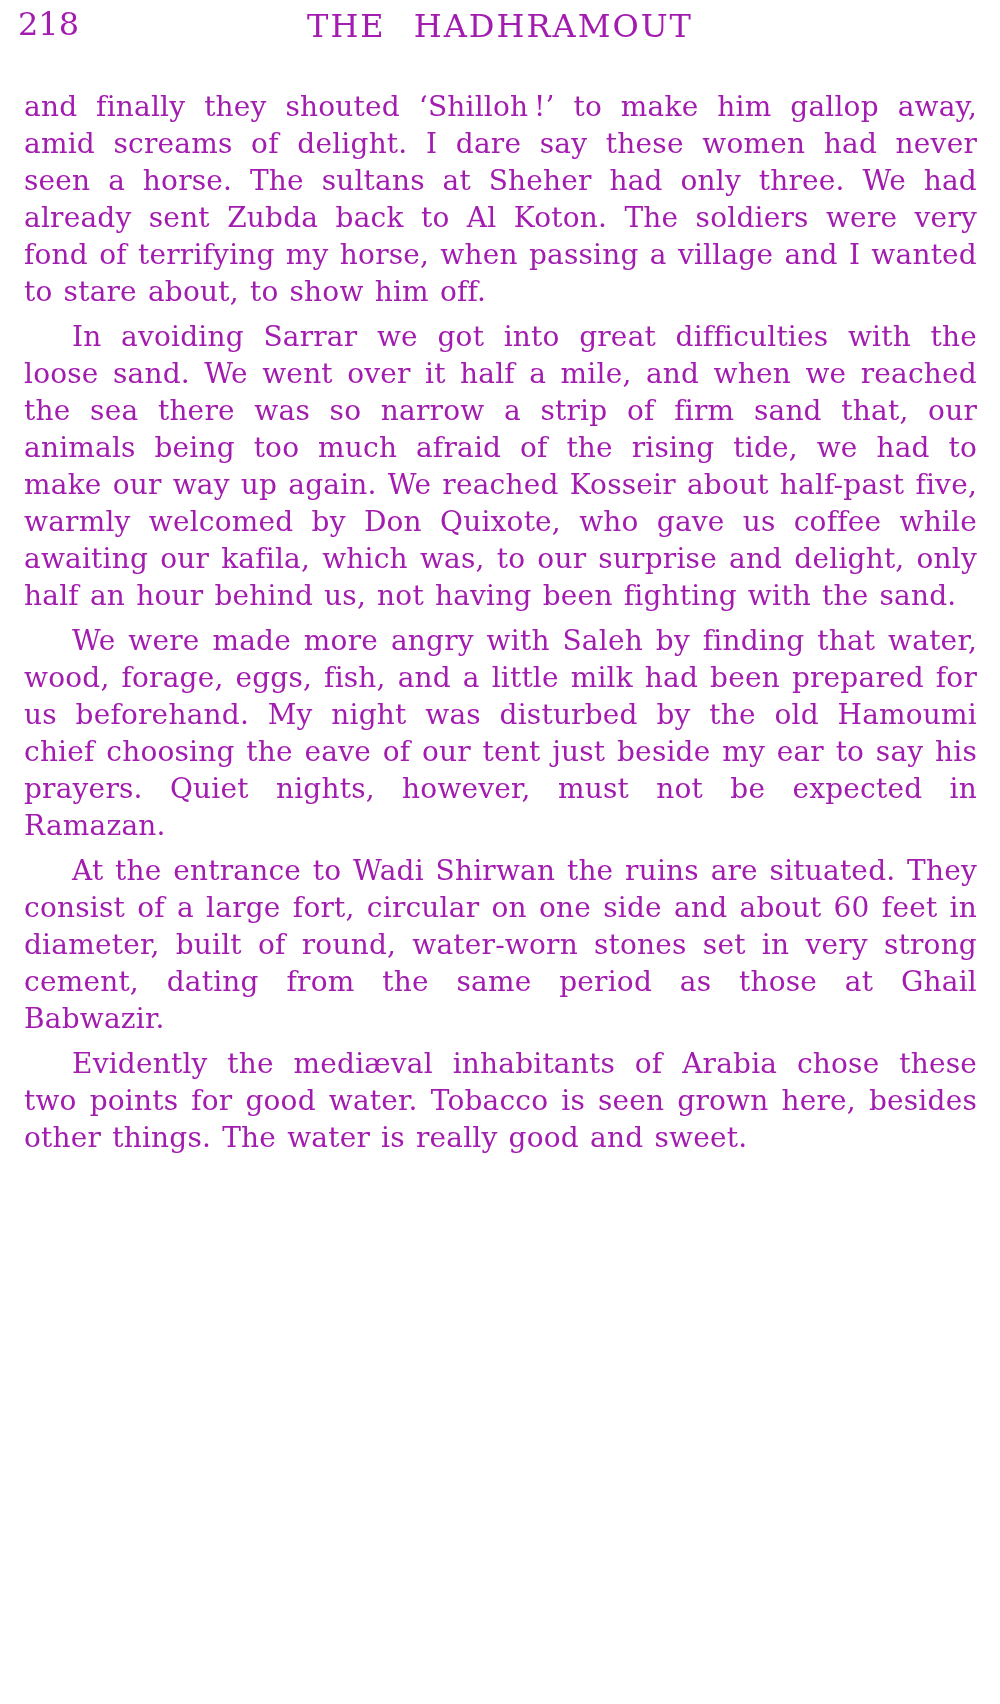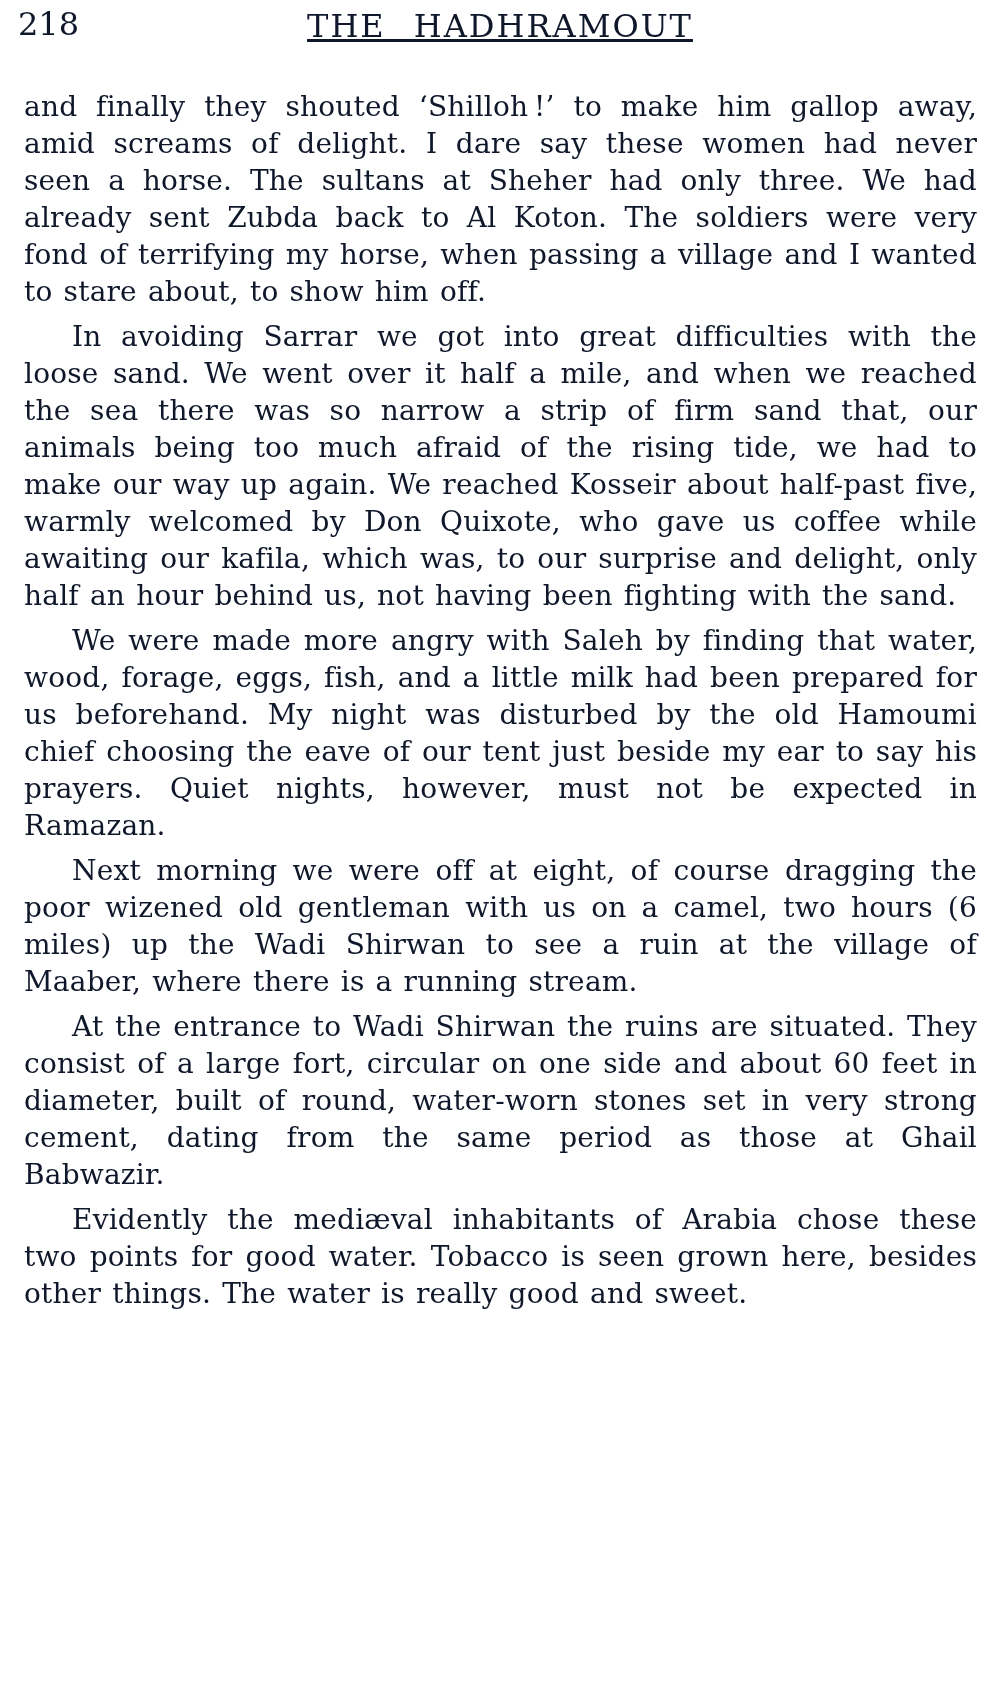--- a/index.html
+++ b/index.html
@@ -5,21 +5,21 @@
   html, body {
     margin: 0;
     padding: 0;
     background: #ffffff;
   }
   .page {
     position: relative;
     width: 1000px;
     height: 1704px;
     background: #ffffff;
-    color: #0f172a;
+    color: #a21caf;
     font-family: "DejaVu Serif", "Liberation Serif", serif;
     overflow: hidden;
     box-sizing: border-box;
   }
   .running-header {
     position: relative;
     height: 62px;
     padding-top: 10px;
   }
   .page-number {
@@ -30,21 +30,20 @@
     line-height: 1;
   }
   .running-head {
     text-align: center;
     font-size: 32px;
     letter-spacing: 2px;
     word-spacing: 16px;
     line-height: 1;
     font-weight: normal;
     margin: 0;
-    text-decoration: underline;
   }
   .text-block {
     padding: 8px 15px 0 16px;
   }
   .para {
     margin: 8px;
     font-size: 28px;
     line-height: 37px;
     text-align: justify;
     text-indent: 48px;
@@ -67,19 +66,18 @@
     <div class="running-head">THE HADHRAMOUT</div>
   </header>
 
   <main class="text-block">
     <p class="para no-indent">and finally they shouted ‘Shilloh !’ to make him gallop away, amid screams of delight.  I dare say these women had never seen a horse.  The sultans at Sheher had only three.  We had already sent Zubda back to Al Koton.  The soldiers were very fond of terrifying my horse, when passing a village and I wanted to stare about, to show him off.</p>
 
     <p class="para"><span>In avoiding Sarrar we got into great difficulties with the loose sand.  We went over it half a mile, and when we reached the sea there was so narrow a strip of firm sand that, our animals being too much afraid of the rising tide, we had to make our way up again.  We reached Kosseir about half-past five, warmly welcomed by Don Quixote, who gave us coffee while awaiting our </span><span class="italic">kafila</span><span>, which was, to our surprise and delight, only half an hour behind us, not having been fighting with the sand.</span></p>
 
     <p class="para">We were made more angry with Saleh by finding that water, wood, forage, eggs, fish, and a little milk had been prepared for us beforehand.  My night was disturbed by the old Hamoumi chief choosing the eave of our tent just beside my ear to say his prayers.  Quiet nights, however, must not be expected in Ramazan.</p>
 
-    <p class="para">Next morning we were off at eight, of course dragging the poor wizened old gentleman with us on a camel, two hours (6 miles) up the Wadi Shirwan to see a ruin at the village of Maaber, where there is a running stream.</p>
 
     <p class="para">At the entrance to Wadi Shirwan the ruins are situated.  They consist of a large fort, circular on one side and about 60 feet in diameter, built of round, water-worn stones set in very strong cement, dating from the same period as those at Ghail Babwazir.</p>
 
     <p class="para">Evidently the mediæval inhabitants of Arabia chose these two points for good water.  Tobacco is seen grown here, besides other things.  The water is really good and sweet.</p>
   </main>
 </div>
 
 </body></html>

